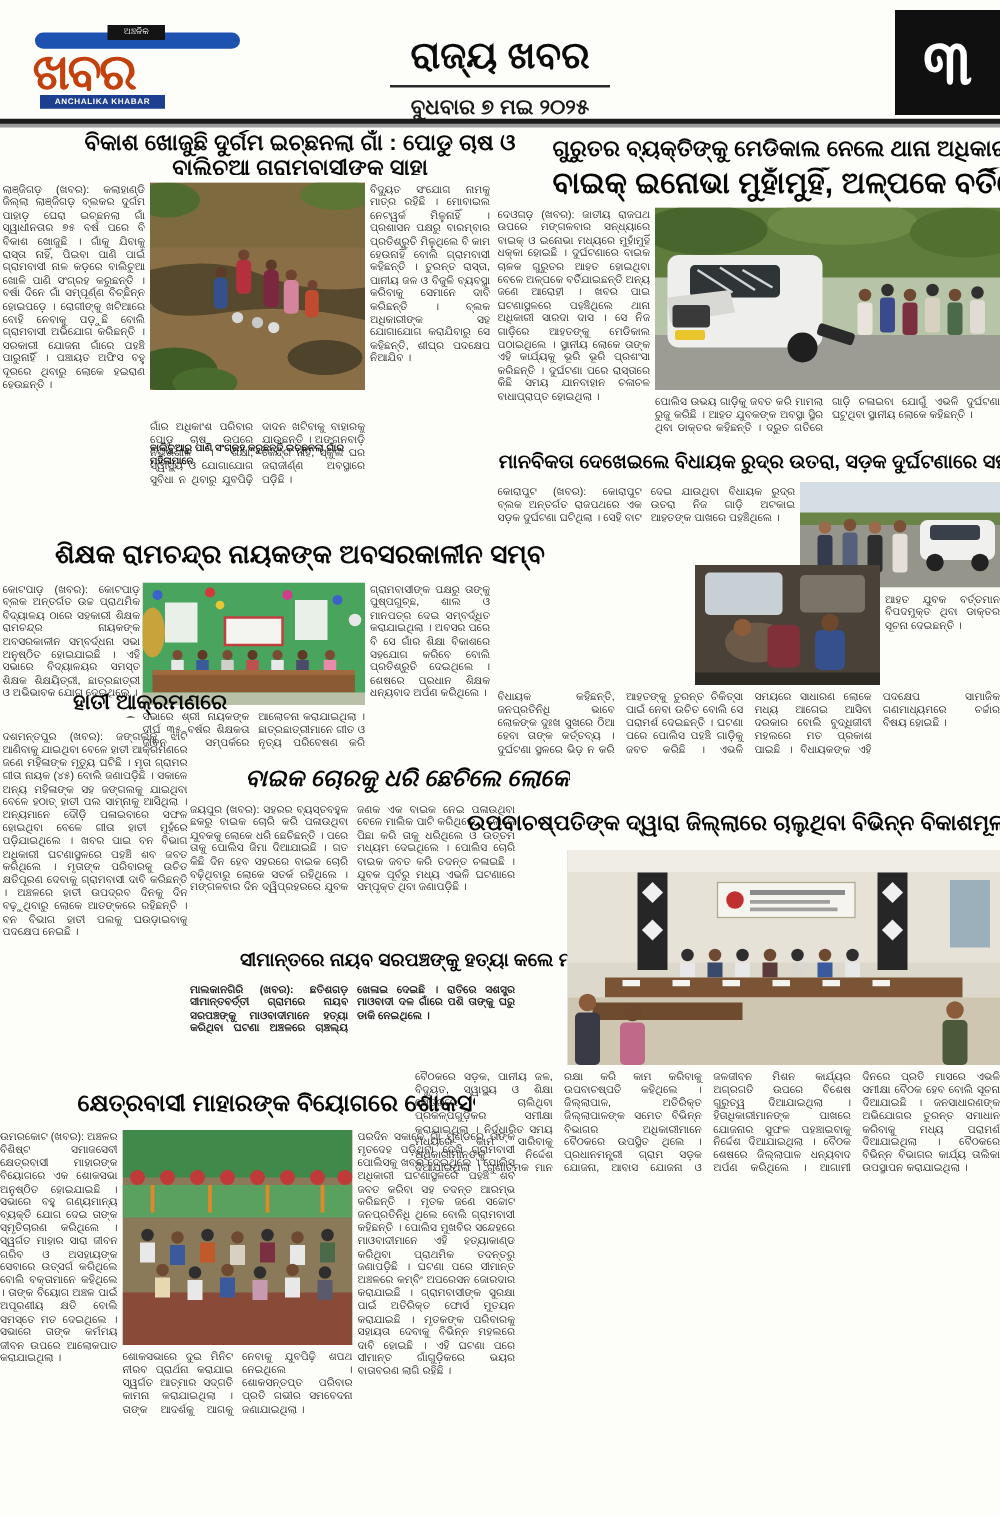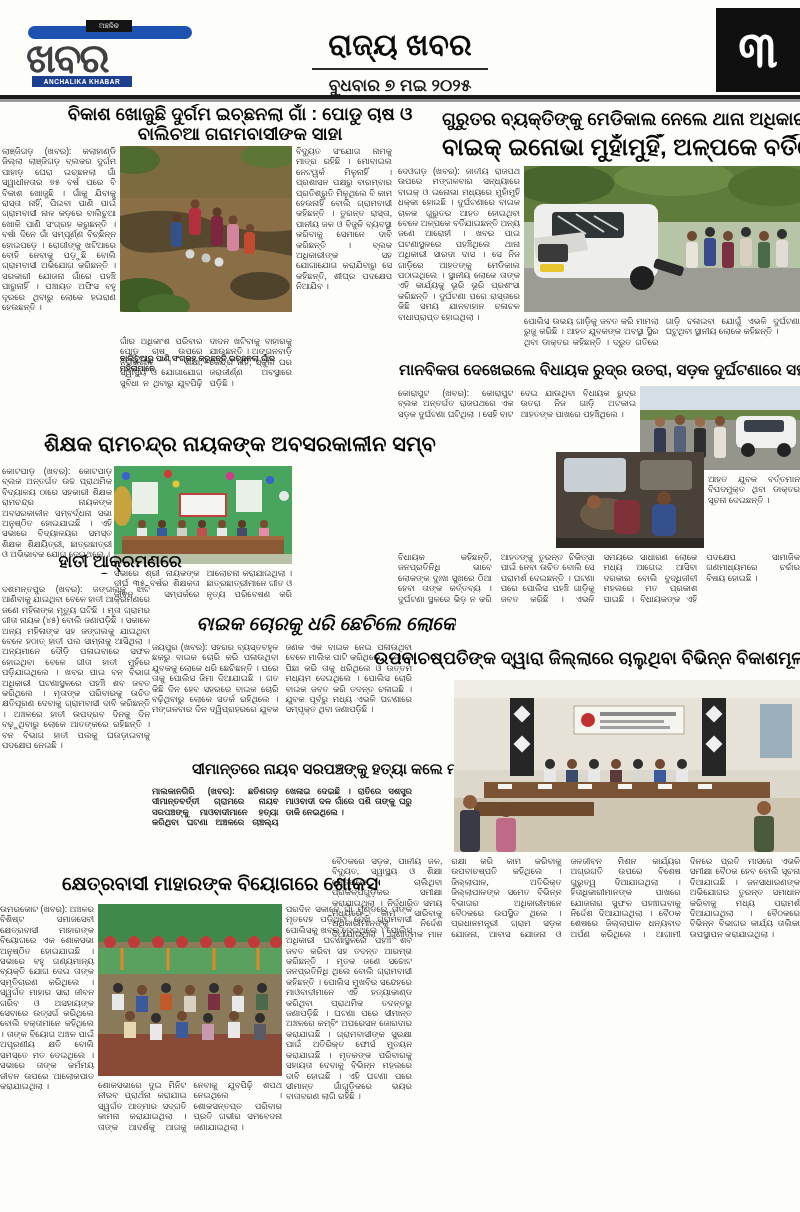--- a/index.html
+++ b/index.html
@@ -11,21 +11,21 @@
   }
   .abs { position:absolute; }
 
   
   .logo-bar { background:#1d52b0; border-radius:7px; }
   .logo-toplabel {
     background:#141414; color:#fff; font-size:7px; line-height:12px;
     text-align:center; overflow:hidden;
   }
   .logo-main {
-    color:#404040; font-weight:bold; font-size:40px; line-height:44px;
+    color:#c2410c; font-weight:bold; font-size:40px; line-height:44px;
     letter-spacing:-2px; white-space:nowrap; overflow:hidden;
     text-shadow:1px 1px 0 #fff,-1px -1px 0 #fff,1px -1px 0 #fff,-1px 1px 0 #fff;
   }
   .logo-strip {
     background:#1d3f8f; color:#fff; font-size:6.5px; line-height:11px;
     font-weight:bold; text-align:center; letter-spacing:0.5px; overflow:hidden;
   }
   .section-title {
     font-size:30px; font-weight:bold; text-align:center; line-height:34px;
     color:#0c0c0c; white-space:nowrap; overflow:hidden;
@@ -217,20 +217,21 @@
         <rect x="123" y="62" width="10" height="12" fill="#4a4a6a"></rect>
       <circle cx="150" cy="58" r="4" fill="#7a4a32"></circle>
         <rect x="145" y="62" width="10" height="12" fill="#e88aa8"></rect>
       <rect x="8" y="72" width="162" height="16" fill="#8a5a34"></rect>
       <rect x="8" y="70" width="162" height="4" fill="#a06a3e"></rect>
       <rect x="0" y="88" width="178" height="10" fill="#b8c0a8"></rect>
     </svg>
   </div>
 
   <div class="abs body-text cols-2" style="left:114px;top:568px;width:178px;height:40px;">ସଭାରେ ଶ୍ରୀ ନାୟକଙ୍କ ଦୀର୍ଘ ୩୫ ବର୍ଷର ଶିକ୍ଷକତା ଜୀବନ ସମ୍ପର୍କରେ ଆଲୋଚନା କରାଯାଇଥିଲା । ଛାତ୍ରଛାତ୍ରୀମାନେ ଗୀତ ଓ ନୃତ୍ୟ ପରିବେଷଣ କରି ସମସ୍ତଙ୍କୁ ମୁଗ୍ଧ କରିଥିଲେ ।</div>
+  <div class="abs body-text" style="left:296px;top:466px;width:96px;height:142px;">ଗ୍ରାମବାସୀଙ୍କ ପକ୍ଷରୁ ତାଙ୍କୁ ପୁଷ୍ପଗୁଚ୍ଛ, ଶାଲ ଓ ମାନପତ୍ର ଦେଇ ସମ୍ବର୍ଦ୍ଧିତ କରାଯାଇଥିଲା । ଅବସର ପରେ ବି ସେ ଗାଁର ଶିକ୍ଷା ବିକାଶରେ ସହଯୋଗ କରିବେ ବୋଲି ପ୍ରତିଶ୍ରୁତି ଦେଇଥିଲେ । ଶେଷରେ ପ୍ରଧାନ ଶିକ୍ଷକ ଧନ୍ୟବାଦ ଅର୍ପଣ କରିଥିଲେ ।</div>
 
   <div class="abs headline" style="left:2px;top:552px;width:148px;height:22px;font-size:17px;line-height:20px;">ହାତୀ ଆକ୍ରମଣରେ ମହିଳା ମୃତ</div>
   <div class="abs body-text" style="left:2px;top:584px;width:148px;height:282px;">ଦଶମନ୍ତପୁର (ଖବର): ଜଙ୍ଗଲକୁ ଝାଟି ଆଣିବାକୁ ଯାଇଥିବା ବେଳେ ହାତୀ ଆକ୍ରମଣରେ ଜଣେ ମହିଳାଙ୍କ ମୃତ୍ୟୁ ଘଟିଛି । ମୃତା ଗ୍ରାମର ଗୀତା ନାୟକ (୪୫) ବୋଲି ଜଣାପଡ଼ିଛି । ସକାଳେ ଅନ୍ୟ ମହିଳାଙ୍କ ସହ ଜଙ୍ଗଲକୁ ଯାଇଥିବା ବେଳେ ହଠାତ୍ ହାତୀ ପଲ ସାମ୍ନାକୁ ଆସିଥିଲା । ଅନ୍ୟମାନେ ଦୌଡ଼ି ପଳାଇବାରେ ସଫଳ ହୋଇଥିବା ବେଳେ ଗୀତା ହାତୀ ମୁହଁରେ ପଡ଼ିଯାଇଥିଲେ । ଖବର ପାଇ ବନ ବିଭାଗ ଅଧିକାରୀ ଘଟଣାସ୍ଥଳରେ ପହଞ୍ଚି ଶବ ଜବତ କରିଥିଲେ । ମୃତାଙ୍କ ପରିବାରକୁ ଉଚିତ କ୍ଷତିପୂରଣ ଦେବାକୁ ଗ୍ରାମବାସୀ ଦାବି କରିଛନ୍ତି । ଅଞ୍ଚଳରେ ହାତୀ ଉପଦ୍ରବ ଦିନକୁ ଦିନ ବଢ଼ୁଥିବାରୁ ଲୋକେ ଆତଙ୍କରେ ରହିଛନ୍ତି । ବନ ବିଭାଗ ହାତୀ ପଲକୁ ଘଉଡ଼ାଇବାକୁ ପଦକ୍ଷେପ ନେଇଛି ।</div>
 
   <div class="abs headline" style="left:152px;top:610px;width:260px;height:30px;font-size:19px;line-height:28px;white-space:nowrap;font-style:italic;">ବାଇକ ଚୋରକୁ ଧରି ଛେଚିଲେ ଲୋକେ</div>
   <div class="abs body-text cols-2" style="left:152px;top:642px;width:260px;height:112px;">ଜୟପୁର (ଖବର): ସହରର ବ୍ୟସ୍ତବହୁଳ ଛକରୁ ବାଇକ ଚୋରି କରି ପଳାଉଥିବା ଯୁବକକୁ ଲୋକେ ଧରି ଛେଚିଛନ୍ତି । ପରେ ତାକୁ ପୋଲିସ ଜିମା ଦିଆଯାଇଛି । ଗତ କିଛି ଦିନ ହେବ ସହରରେ ବାଇକ ଚୋରି ବଢ଼ିଥିବାରୁ ଲୋକେ ସତର୍କ ରହିଥିଲେ । ମଙ୍ଗଳବାର ଦିନ ଦ୍ୱିପ୍ରହରରେ ଯୁବକ ଜଣକ ଏକ ବାଇକ ନେଇ ପଳାଉଥିବା ବେଳେ ମାଲିକ ପାଟି କରିଥିଲେ । ଲୋକେ ପିଛା କରି ତାକୁ ଧରିଥିଲେ ଓ ଉତ୍ତମ ମଧ୍ୟମ ଦେଇଥିଲେ । ପୋଲିସ ଚୋରି ବାଇକ ଜବତ କରି ତଦନ୍ତ ଚଳାଇଛି । ଯୁବକ ପୂର୍ବରୁ ମଧ୍ୟ ଏଭଳି ଘଟଣାରେ ସମ୍ପୃକ୍ତ ଥିବା ଜଣାପଡ଼ିଛି ।</div>
 
   <div class="abs headline" style="left:148px;top:756px;width:264px;height:28px;font-size:15px;line-height:26px;white-space:nowrap;">ସୀମାନ୍ତରେ ନାୟବ ସରପଞ୍ଚଙ୍କୁ ହତ୍ୟା କଲେ ମାଓବାଦୀ</div>
   <div class="abs body-text cols-2" style="left:152px;top:786px;width:260px;height:80px;font-weight:bold;">ମାଲକାନଗିରି (ଖବର): ଛତିଶଗଡ଼ ସୀମାନ୍ତବର୍ତ୍ତୀ ଗ୍ରାମରେ ନାୟବ ସରପଞ୍ଚଙ୍କୁ ମାଓବାଦୀମାନେ ହତ୍ୟା କରିଥିବା ଘଟଣା ଅଞ୍ଚଳରେ ଚାଞ୍ଚଲ୍ୟ ଖେଳାଇ ଦେଇଛି । ରାତିରେ ସଶସ୍ତ୍ର ମାଓବାଦୀ ଦଳ ଗାଁରେ ପଶି ତାଙ୍କୁ ଘରୁ ଡାକି ନେଇଥିଲେ ।</div>
   <div class="abs body-text" style="left:286px;top:904px;width:126px;height:300px;">ପରଦିନ ସକାଳେ ଗାଁ ମୁଣ୍ଡରେ ତାଙ୍କ ମୃତଦେହ ପଡ଼ିଥିବା ଦେଖି ଗ୍ରାମବାସୀ ପୋଲିସକୁ ଖବର ଦେଇଥିଲେ । ପୋଲିସ ଅଧିକାରୀ ଘଟଣାସ୍ଥଳରେ ପହଞ୍ଚି ଶବ ଜବତ କରିବା ସହ ତଦନ୍ତ ଆରମ୍ଭ କରିଛନ୍ତି । ମୃତକ ଜଣେ ସଚ୍ଚୋଟ ଜନପ୍ରତିନିଧି ଥିଲେ ବୋଲି ଗ୍ରାମବାସୀ କହିଛନ୍ତି । ପୋଲିସ ମୁଖବିର ସନ୍ଦେହରେ ମାଓବାଦୀମାନେ ଏହି ହତ୍ୟାକାଣ୍ଡ କରିଥିବା ପ୍ରାଥମିକ ତଦନ୍ତରୁ ଜଣାପଡ଼ିଛି । ଘଟଣା ପରେ ସୀମାନ୍ତ ଅଞ୍ଚଳରେ କମ୍ବିଂ ଅପରେସନ ଜୋରଦାର କରାଯାଇଛି । ଗ୍ରାମବାସୀଙ୍କ ସୁରକ୍ଷା ପାଇଁ ଅତିରିକ୍ତ ଫୋର୍ସ ମୁତୟନ କରାଯାଇଛି । ମୃତକଙ୍କ ପରିବାରକୁ ସହାୟତା ଦେବାକୁ ବିଭିନ୍ନ ମହଲରେ ଦାବି ହୋଇଛି । ଏହି ଘଟଣା ପରେ ସୀମାନ୍ତ ଗାଁଗୁଡ଼ିକରେ ଭୟର ବାତାବରଣ ଲାଗି ରହିଛି ।</div>

